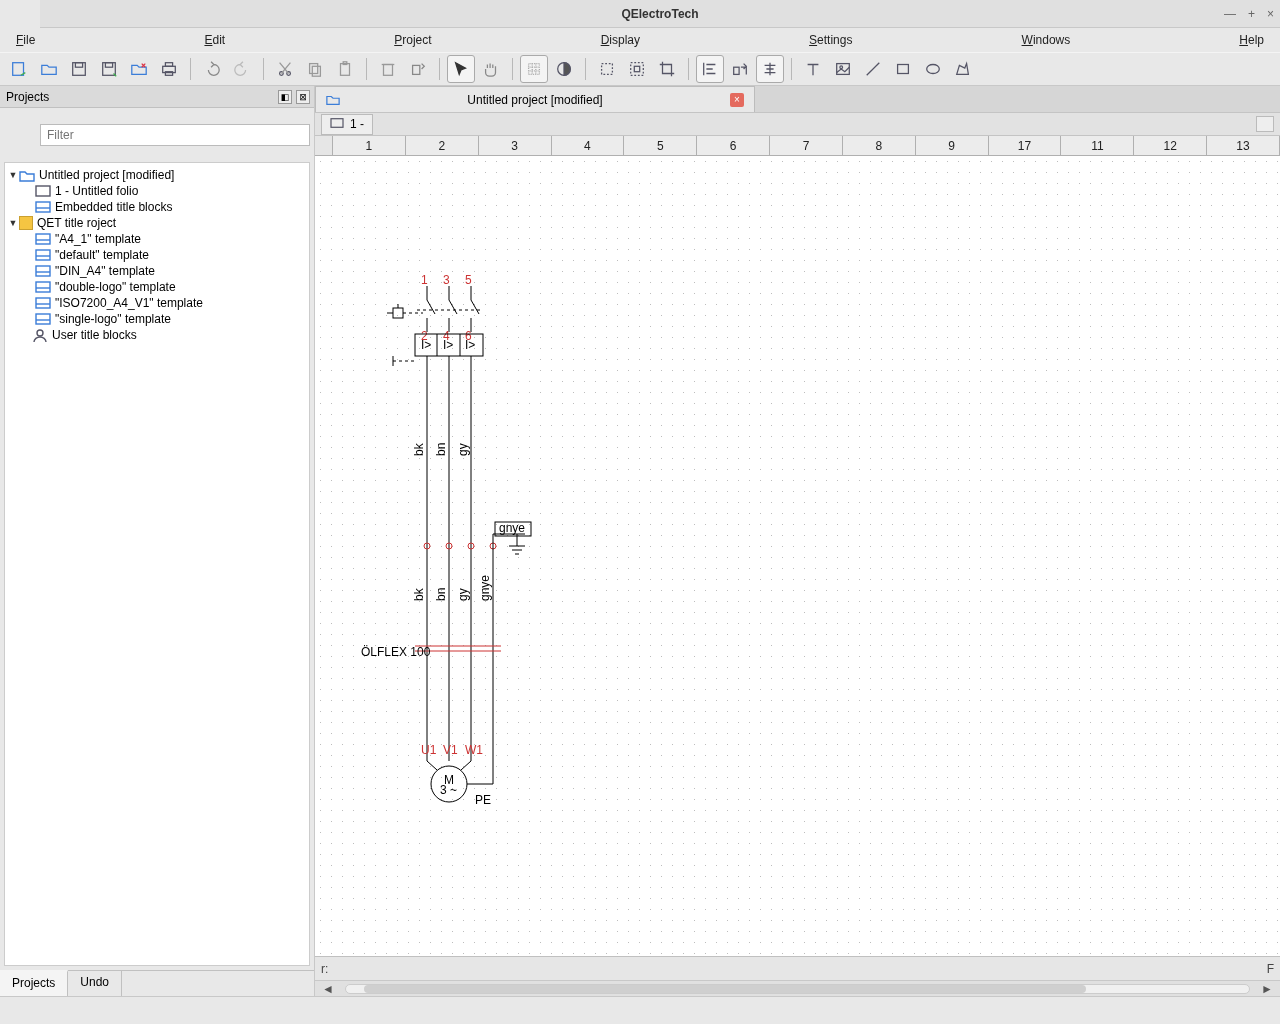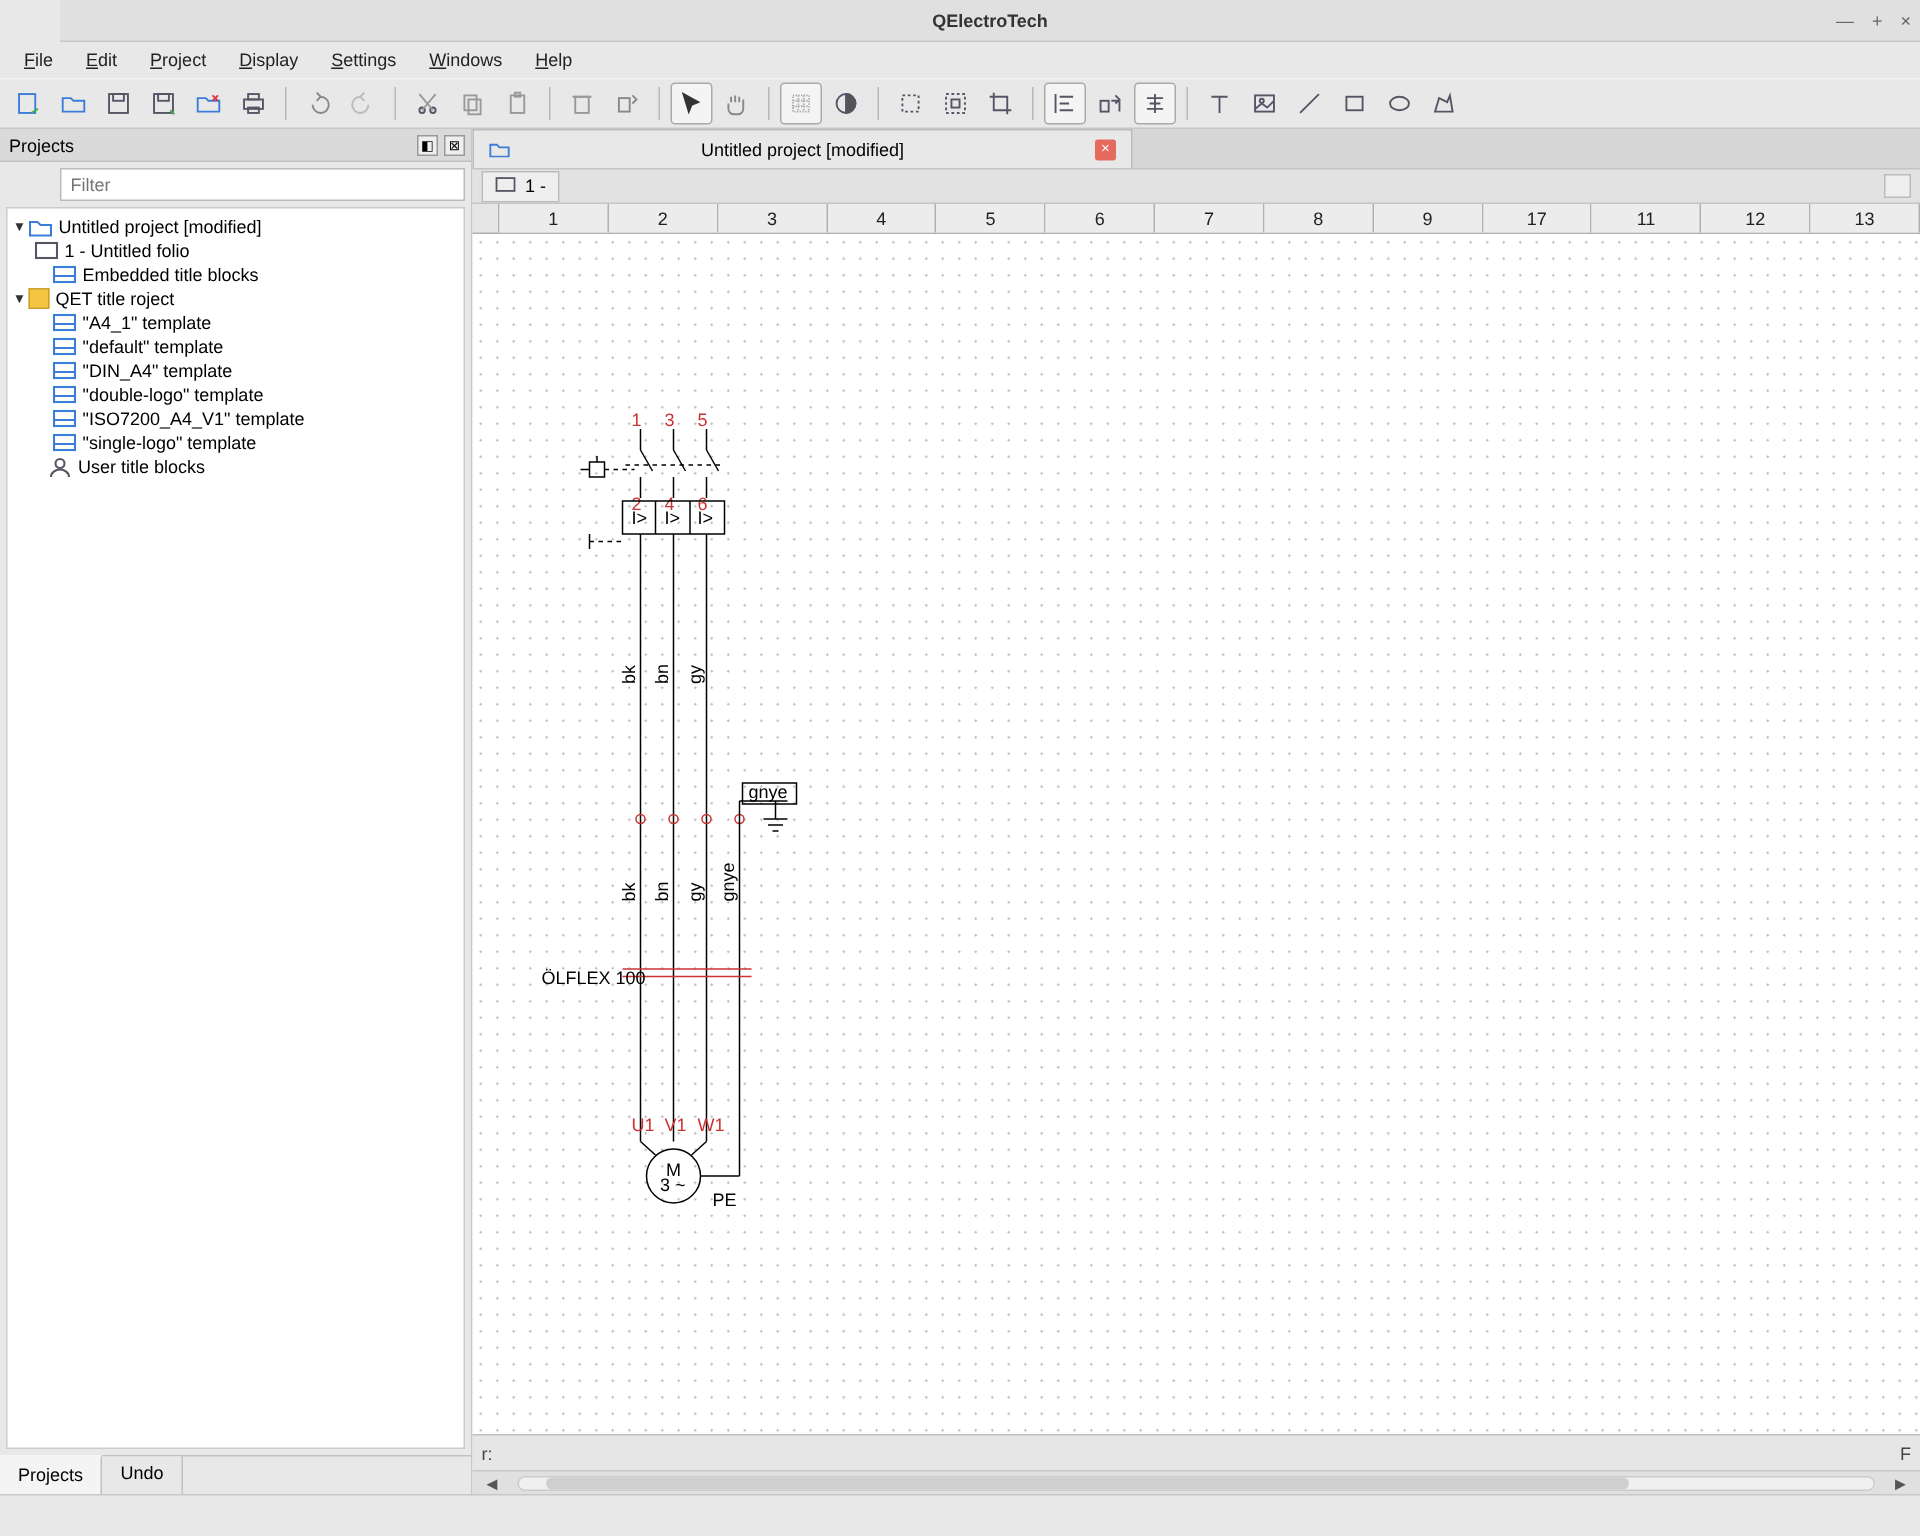--- a/index.html
+++ b/index.html
@@ -5,38 +5,38 @@
 * { margin: 0; padding: 0; box-sizing: border-box; font-family: "Segoe UI", -apple-system, sans-serif; font-size: 12px; user-select: none; }
 html, body { width: 1280px; height: 1024px; overflow: hidden; background: #e8e8e8; }
 
 
 .titlebar { height: 28px; background: #e0e0e0; display: flex; align-items: center; justify-content: center; position: relative; border-bottom: 1px solid #c8c8c8; margin-left: 40px; }
 .titlebar .title { font-weight: 600; color: #333; }
 .titlebar .winbtns { position: absolute; right: 6px; display: flex; gap: 12px; color: #666; font-size: 14px; }
 .titlebar .winbtns span { cursor: default; }
 
 
-.menubar { height: 24px; background: #e8e8e8; display: flex; align-items: center; padding: 0 6px; gap: 2px; }
+.menubar { height: 24px; background: #e8e8e8; display: flex; align-items: center; padding: 0 6px; gap: 2px; justify-content: space-between; }
 .menubar .mitem { padding: 2px 10px; color: #222; }
 .menubar .mitem u { text-decoration: underline; }
 
 
 .toolbar { height: 34px; background: #e8e8e8; border-top: 1px solid #f4f4f4; border-bottom: 1px solid #c8c8c8; display: flex; align-items: center; padding: 0 4px; }
 .tbtn { width: 28px; height: 28px; display: flex; align-items: center; justify-content: center; border: 1px solid transparent; border-radius: 3px; margin: 0 1px; }
 .tbtn svg { width: 18px; height: 18px; }
 .tbtn.active { border: 1px solid #aaa; background: #f4f4f4; }
 .tsep { width: 1px; height: 22px; background: #b8b8b8; margin: 0 6px; }
 
 
 .main { display: flex; height: calc(100% - 28px - 24px - 34px - 28px); }
 .sidebar { width: 315px; min-width: 315px; background: #e8e8e8; display: flex; flex-direction: column; border-right: 1px solid #c8c8c8; }
 .panelhdr { height: 22px; background: #dadada; border-bottom: 1px solid #c0c0c0; display: flex; align-items: center; padding: 0 6px; font-weight: 500; position: relative; }
 .panelhdr .pbtns { position: absolute; right: 4px; display: flex; gap: 4px; }
 .panelhdr .pbtns span { width: 14px; height: 14px; border: 1px solid #999; font-size: 9px; display: flex; align-items: center; justify-content: center; background: #eee; }
-.filterbox { margin: 4px 4px; padding-left: 36px; }
+.filterbox { margin: 16px 4px; padding-left: 36px; }
 .filterbox input { width: 100%; height: 22px; border: 1px solid #bbb; padding: 0 6px; background: #fff; font-size: 12px; }
 .tree { flex: 1; overflow: auto; background: #fff; margin: 0 4px 4px 4px; border: 1px solid #ccc; padding: 4px 0; }
 .tree .node { display: flex; align-items: center; padding: 1px 4px; white-space: nowrap; }
 .tree .caret { width: 12px; display: inline-block; text-align: center; font-size: 9px; color: #333; }
 .tree .ico { width: 16px; height: 14px; display: inline-flex; align-items: center; justify-content: center; margin-right: 4px; }
 .sidebar-tabs { height: 26px; display: flex; border-top: 1px solid #c0c0c0; }
 .sidebar-tabs .stab { padding: 4px 12px; border-right: 1px solid #c0c0c0; background: #e8e8e8; }
 .sidebar-tabs .stab.active { background: #f4f4f4; border-top: 2px solid #f4f4f4; margin-top: -1px; }
 
 
@@ -285,21 +285,21 @@
     <div class="tree">
       <div class="node" style="padding-left:2px">
         <span class="caret">▼</span>
         <span class="ico ico-blue">
             <svg viewBox="0 0 16 14">
               <path d="M1 4h5l2 2h7v7H1z"></path>
             </svg>
           </span>
         <span>Untitled project [modified]</span>
       </div>
-      <div class="node" style="padding-left:18px">
+      <div class="node" style="padding-left:30px">
         <span class="ico">
             <svg viewBox="0 0 16 14">
               <rect x="1" y="2" width="14" height="10"></rect>
             </svg>
           </span>
         <span>1 - Untitled folio</span>
       </div>
       <div class="node" style="padding-left:30px">
         <span class="ico ico-blue">
             <svg viewBox="0 0 16 14">

